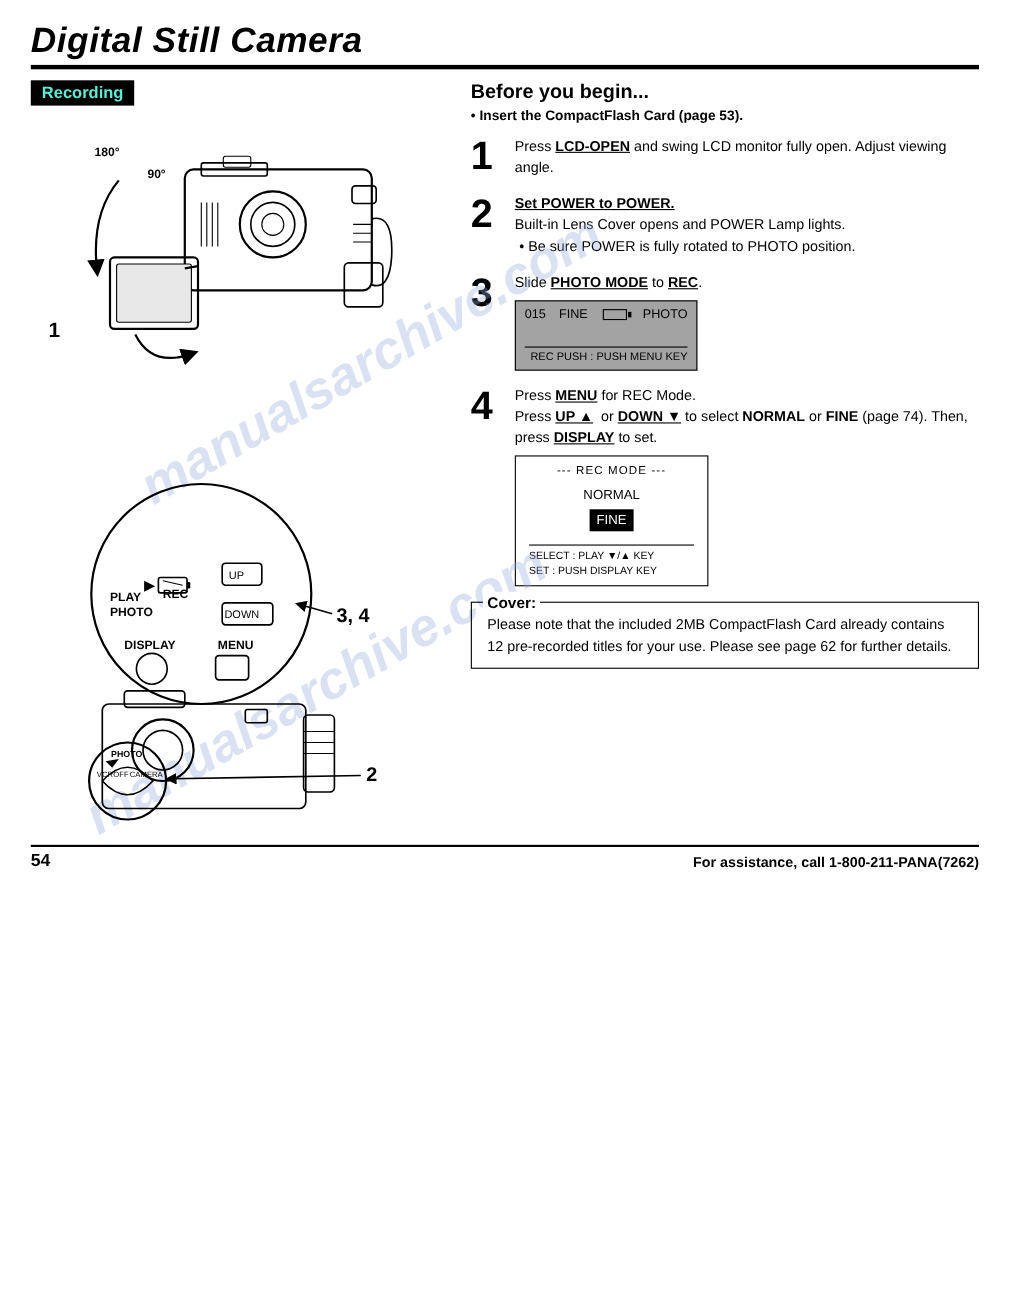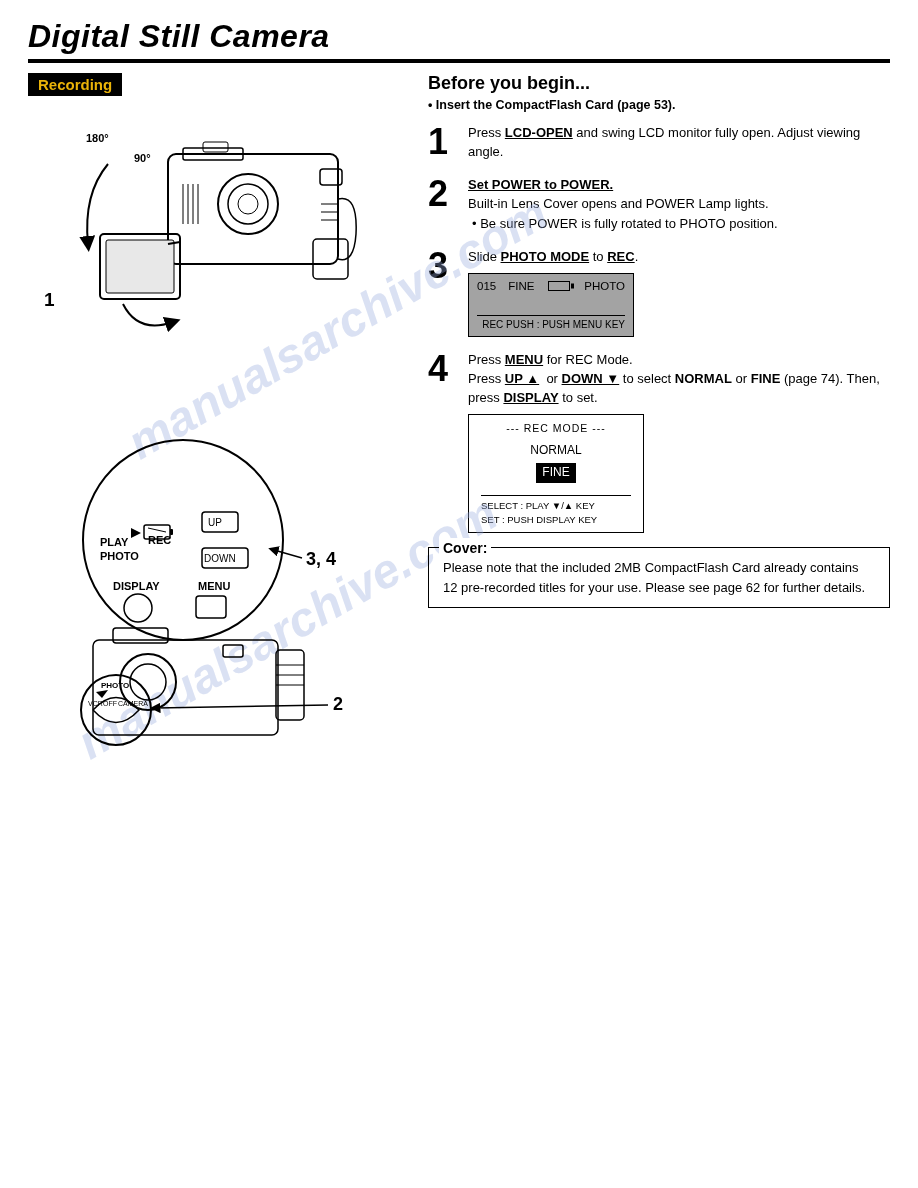--- a/index.html
+++ b/index.html
@@ -50,21 +50,21 @@
 
     
     .right-col {
       flex: 1;
       padding-left: 10px;
     }
 
     
     .recording-badge {
       background: #000;
-      color: #eab308;
+      color: #5eead4;
       font-weight: bold;
       font-size: 15px;
       padding: 3px 10px;
       display: inline-block;
       margin-bottom: 8px;
     }
 
     
     .before-begin {
       margin-bottom: 12px;
@@ -517,14 +517,18 @@
       </div>
 
       <div class="note-box">
         <span class="note-label">Cover:</span>
         <span>Please note that the included 2MB CompactFlash Card already contains 12 pre-recorded titles for your use. Please see page 62 for further details.</span>
       </div>
 
     </div>
   </div>
 
+  <div class="page-footer">
+    <span class="page-number">54</span>
+    <span class="footer-assist">For assistance, call 1-800-211-PANA(7262)</span>
+  </div>
 
 </div>
 
 </body></html>

